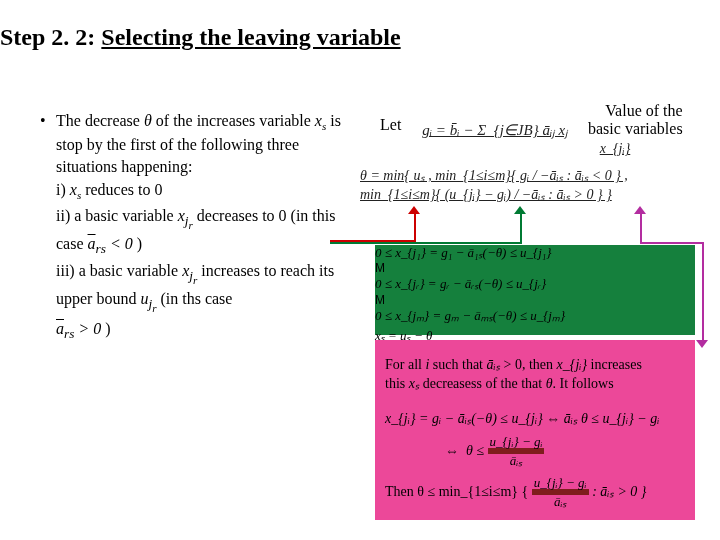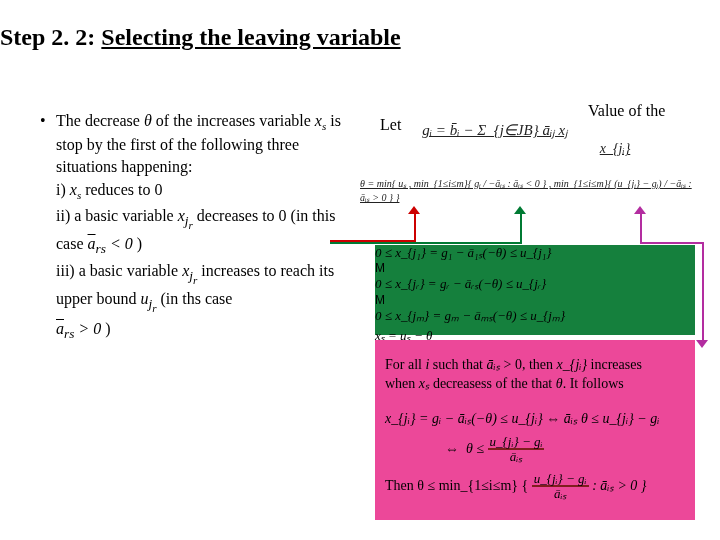--- a/index.html
+++ b/index.html
@@ -26,41 +26,41 @@
     line-height: 1.35;
   }
   .left-col .lead { position: relative; padding-left: 16px; }
   .left-col .lead::before {
     content: "•"; position: absolute; left: 0; top: 0;
   }
   .left-col .sub { padding-left: 16px; margin-top: 2px; }
   .ital { font-style: italic; }
   .ssub { font-size: 11px; vertical-align: sub; }
   .frac { display: inline-block; text-align: center; vertical-align: middle; font-style: italic; }
-  .frac .num { display: block; border-bottom: 2px solid #7f1d1d; padding: 0 2px; font-size: 13px; line-height: 1; }
+  .frac .num { display: block; border-bottom: 6px solid #7f1d1d; padding: 0 2px; font-size: 13px; line-height: 1; }
   .frac .den { display: block; padding: 0 2px; font-size: 13px; line-height: 1.1; }
   .bar { text-decoration: overline; }
   .let-label {
     position: absolute; left: 380px; top: 116px; font-size: 16px;
   }
   .value-label {
     position: absolute; left: 588px; top: 102px; font-size: 16px;
     text-align: right; line-height: 1.15;
   }
   
   .mathbox {
     position: absolute; background: #f9f9f9; border: 1px solid #eee;
     font-family: "Times New Roman", serif; font-style: italic;
     font-size: 14px; display: flex; align-items: center; justify-content: center;
     color: #222;
     text-decoration: underline;
   }
   .mathbox.gi { left: 410px; top: 112px; width: 170px; height: 34px; border: none; background: transparent; font-size: 15px; }
   .mathbox.xji { left: 600px; top: 140px; width: 30px; height: 18px; border:none; background:transparent; font-size:14px;}
-  .mathbox.theta { left: 360px; top: 170px; width: 340px; height: 40px; border: none; background: transparent; font-size: 10px; }
+  .mathbox.theta { left: 360px; top: 164px; width: 340px; height: 40px; border: none; background: transparent; font-size: 14px; }
   .greybox {
     position: absolute; left: 375px; top: 340px; width: 320px; height: 180px;
     background: #ec4899; font-style: normal; font-size: 14px; padding: 16px 10px;
     line-height: 1.35;
   }
   .system {
     position: absolute; left: 375px; top: 245px; width: 320px; height: 90px;
     background: #15803d; font-size: 13px; line-height: 1.25;
   }
   .system .row { display:flex; align-items:center; gap:4px; }
@@ -103,20 +103,21 @@
   </div>
   <div class="sub">
     <span class="mini"><span class="bar ital">a</span><sub class="ital">rs</sub><span> &gt; 0</span></span><span> )</span>
   </div>
 </div>
 
 <div class="let-label">Let</div>
 
 <div class="value-label">
   <div>Value of the</div>
+  <div>basic variables</div>
 </div>
 
 <div class="mathbox gi">gᵢ = b̄ᵢ − Σ_{j∈JB} āᵢⱼ xⱼ</div>
 <div class="mathbox xji">x_{jᵢ}</div>
 <div class="mathbox theta">θ = min{ uₛ ,  min_{1≤i≤m}{ gᵢ / −āᵢₛ : āᵢₛ &lt; 0 } ,  min_{1≤i≤m}{ (u_{jᵢ} − gᵢ) / −āᵢₛ : āᵢₛ &gt; 0 } }</div>
 
 <div class="vline" style="left:414px; top:212px; height:30px; background:#cc0000"></div>
 <div class="line-red" style="left:330px; top:240px; width:86px"></div>
 <div class="ah up-red" style="left:408px; top:206px"></div>
 
@@ -137,21 +138,21 @@
   <div class="row mrow">M</div>
   <div class="row ital">0 ≤ x_{jₘ} = gₘ − āₘₛ(−θ) ≤ u_{jₘ}</div>
   <div class="row ital" style="margin-top:4px">xₛ = uₛ − θ</div>
 </div>
 
 <div class="greybox">
   <div>
     <span>For all </span><span class="ital">i</span><span> such that </span><span class="ital">āᵢₛ</span><span> &gt; 0, then </span><span class="ital">x_{jᵢ}</span><span> increases</span>
   </div>
   <div>
-    <span>when </span><span class="ital">xₛ</span><span> decreasess of the that </span><span class="ital">θ</span><span>. It follows</span>
+    <span>this </span><span class="ital">xₛ</span><span> decreasess of the that </span><span class="ital">θ</span><span>. It follows</span>
   </div>
   <div class="ital" style="margin-top:16px">x_{jᵢ} = gᵢ − āᵢₛ(−θ) ≤ u_{jᵢ}   ⇔   āᵢₛ θ ≤ u_{jᵢ} − gᵢ</div>
   <div style="margin-top:6px; padding-left:60px">
     <span>⇔&nbsp;&nbsp;</span><span class="ital">θ</span><span> ≤ </span>
     <span class="frac">
       <span class="num">u_{jᵢ} − gᵢ</span>
       <span class="den">āᵢₛ</span>
     </span>
   </div>
   <div style="margin-top:8px">

